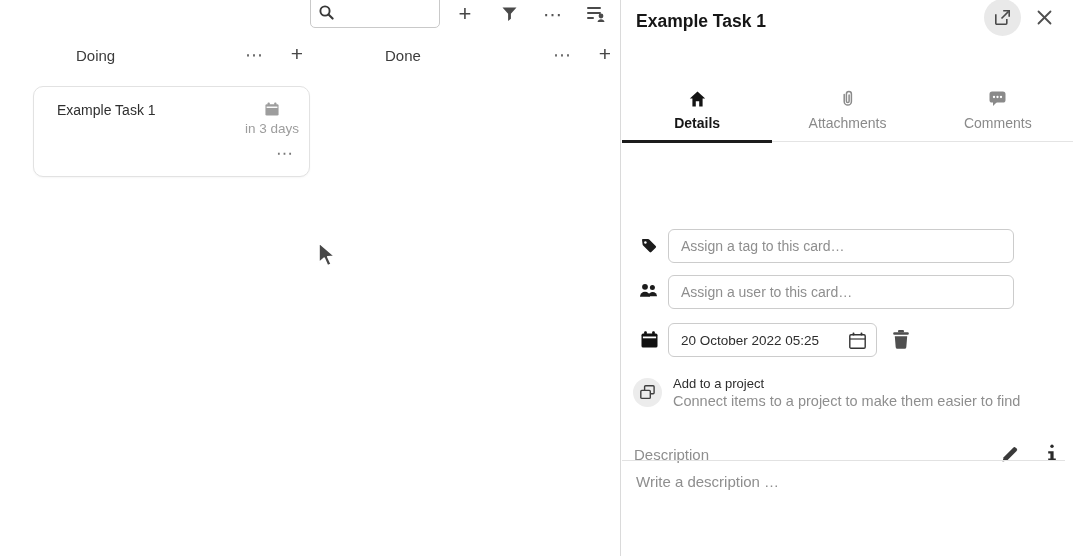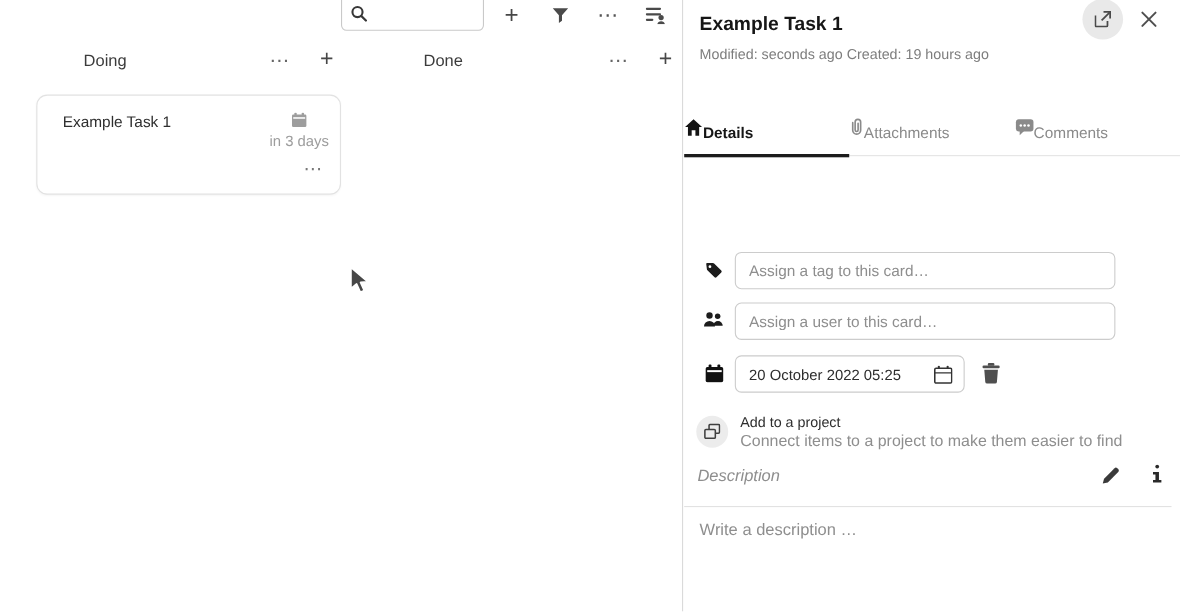--- a/index.html
+++ b/index.html
@@ -39,21 +39,21 @@
   
   .panel { position:absolute; left:622px; top:0; width:451px; height:556px; background:#fff; }
   .p-title { position:absolute; left:14px; top:11px; font-size:17.5px; font-weight:bold; color:#161616; }
   .p-meta { position:absolute; left:14px; top:42px; font-size:13px; color:#7d7d7d; }
   .p-ext-btn { position:absolute; left:362px; top:-1px; width:37px; height:37px;
     border-radius:50%; background:#e9e9e9; display:flex; align-items:center; justify-content:center; }
   .p-close { position:absolute; left:415px; top:10px; width:15px; height:15px; }
 
   .tabbar { position:absolute; left:0; top:85px; width:451px; height:57px;
     display:flex; border-bottom:1px solid #e4e4e4; }
-  .tab { flex:1; position:relative; display:flex; flex-direction:row;
+  .tab { flex:1; position:relative; display:flex; flex-direction:column;
     align-items:center; justify-content:flex-start; padding-top:5px; }
   .tab .ticon { height:17px; display:flex; align-items:flex-end; }
   .tab .tlabel { margin-top:8px; font-size:14px; color:#8a8a8a; }
   .tab.active .tlabel { color:#161616; font-weight:bold; }
   .tab.active::after { content:""; position:absolute; left:0; right:0; bottom:-2px;
     height:3px; background:#1c1c1c; }
 
   .actions { position:absolute; left:13px; top:170px; width:424px; display:flex; gap:8px; }
   .pill { height:42px; border-radius:21px; background:#eaeaea; display:flex;
     align-items:center; padding-left:20px; gap:11px; }
@@ -71,21 +71,21 @@
     border:1px solid #ccc; border-radius:6px; background:#fff; display:flex;
     align-items:center; padding:0 10px 0 12px; }
   .date-value { font-size:13.5px; color:#2d2d2d; flex:1; }
   .trash-btn { position:absolute; left:270px; top:330px; width:18px; height:19px; }
 
   .proj-circle { position:absolute; left:11px; top:378px; width:29px; height:29px;
     border-radius:50%; background:#ececec; display:flex; align-items:center; justify-content:center; }
   .proj-title { position:absolute; left:51px; top:376px; font-size:13px; font-weight:normal; color:#2d2d2d; }
   .proj-sub { position:absolute; left:51px; top:393px; font-size:14.5px; color:#8e8e8e; }
 
-  .desc-head { position:absolute; left:12px; top:422px; width:427px; height:21px;font-style:italic; }
+  .desc-head { position:absolute; left:12px; top:444px; width:427px; height:21px; }
   .desc-label { position:absolute; left:0; top:2px; font-size:15px; color:#8e8e8e; }
   .desc-pencil { position:absolute; right:44px; top:2px; width:15px; height:15px; }
   .desc-info { position:absolute; right:3px; top:0; width:12px; height:18px; }
   .desc-rule { position:absolute; left:0; top:460px; width:443px; height:1px; background:#e2e2e2; }
   .desc-placeholder { position:absolute; left:14px; top:473px; font-size:15px; color:#8e8e8e; }
 
   .cursor { position:absolute; left:316px; top:242px; width:21px; height:28px; pointer-events:none; }
 </style>
 </head>
 <body>
@@ -142,21 +142,20 @@
     <div class="col-title" style="left:349px">Done</div>
     <div class="col-dots" style="left:551px">⋯</div>
     <div class="col-plus" style="left:594px">+</div>
   </div>
 
   <div class="vdivider"></div>
 
   <div class="panel">
 
     <div class="p-title">Example Task 1</div>
-    <div class="p-meta">Modified: seconds ago Created: 19 hours ago</div>
 
     <div class="p-ext-btn">
       <svg width="15" height="15" viewBox="0 0 15 15">
         <path d="M0.8,4.2 v9 a1,1 0 0 0 1,1 h9 a1,1 0 0 0 1,-1 V9" fill="none" stroke="#4a4a4a" stroke-width="1.6"></path>
         <path d="M8.2,0.8 h6 v6" fill="none" stroke="#4a4a4a" stroke-width="1.6"></path>
         <line x1="6.5" y1="8.5" x2="13.6" y2="1.4" stroke="#4a4a4a" stroke-width="1.6"></line>
       </svg>
     </div>
     <div class="p-close">
       <svg width="15" height="15" viewBox="0 0 15 15">

